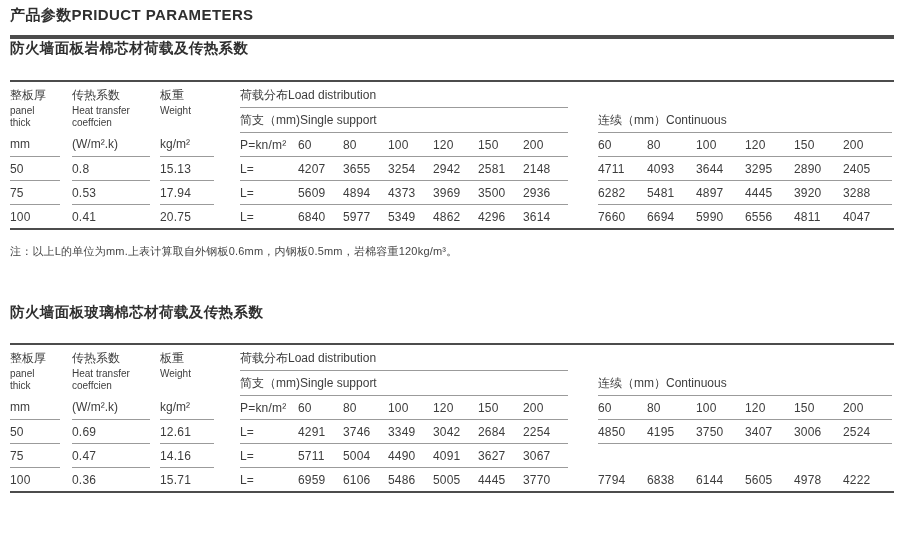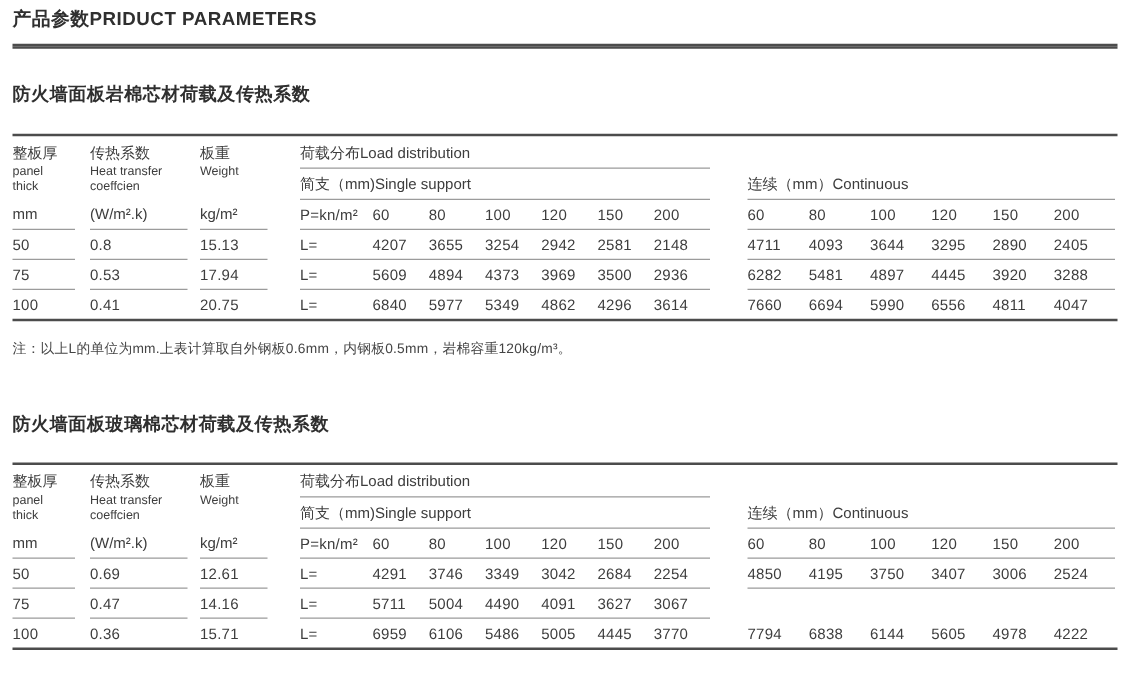--- a/index.html
+++ b/index.html
@@ -42,21 +42,21 @@
   .note { font-size:11px; color:#444; letter-spacing:.2px; }
 </style>
 </head>
 <body>
 
 <div class="sec-title">产品参数PRIDUCT PARAMETERS</div>
 
 <div class="ptable">
 </div>
 
-<div class="sub-title" style="margin-top:27px;">防火墙面板岩棉芯材荷载及传热系数</div>
+<div class="sub-title" style="">防火墙面板岩棉芯材荷载及传热系数</div>
 
 <div class="ltable" style="margin-top:22px;">
   <div class="lrow">
     <div class="hcell">
       <span class="hcn">整板厚</span>
       <span class="hen">panel
 thick</span>
       <span class="hunit">mm</span>
     </div>
     <div class="sp"></div>

